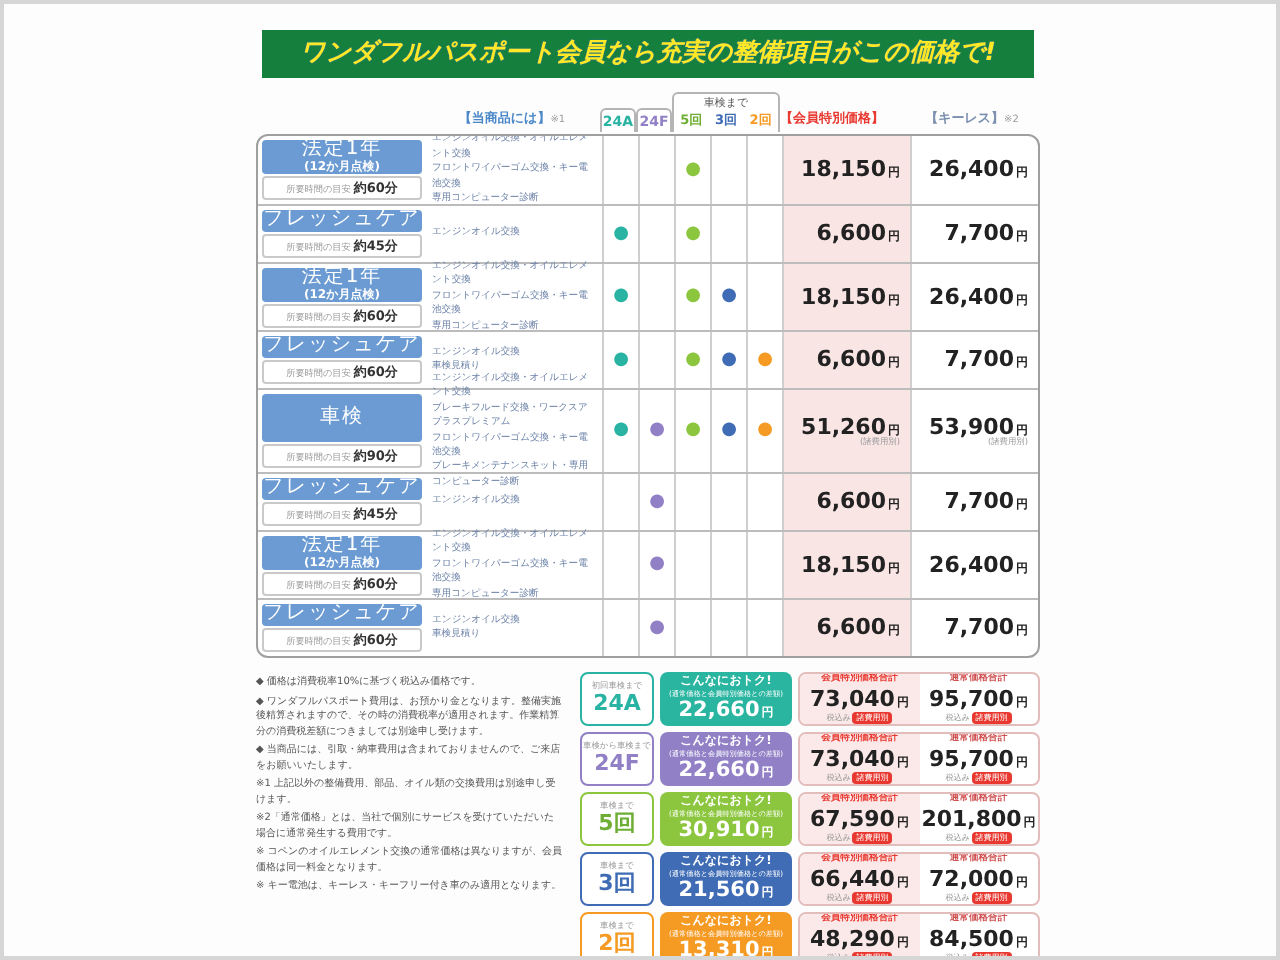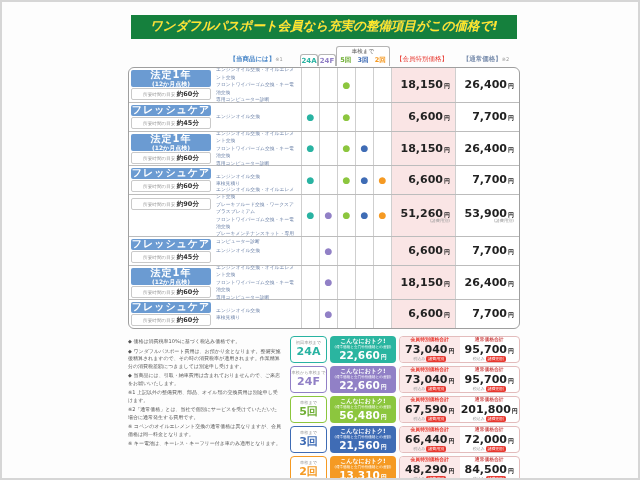--- a/index.html
+++ b/index.html
@@ -14,34 +14,34 @@
   
   .thead { display:flex; align-items:flex-end; height:21px; margin-bottom:1px; }
   .h-spacer { width:84px; }
   .h-items { width:88px; text-align:center; font-size:6.5px; font-weight:bold; color:#4a87c8; padding-bottom:2px; }
   .h-note { font-size:5px; color:#999; font-weight:normal; }
   .h-plan { width:18px; text-align:center; font-size:7px; font-weight:bold; background:#fff; border:1px solid #b5b5b5; border-bottom:none; border-radius:3px 3px 0 0; padding:2px 0 1px 0; }
   .h-group { width:54px; border:1px solid #b5b5b5; border-bottom:none; border-radius:3px 3px 0 0; background:#fff; }
   .h-group-title { font-size:5.5px; color:#555; text-align:center; padding-top:1px; }
   .h-group-cells { display:flex; }
   .h-group-cells span { flex:1; text-align:center; font-size:6.5px; font-weight:bold; padding:1px 0; }
-  .h-member { width:64px; text-align:center; font-size:6.5px; font-weight:normal; color:#e8382f; padding-bottom:2px; }
+  .h-member { width:64px; font-size:6.5px; font-weight:bold; color:#e8382f; padding-bottom:2px; }
   .h-regular { width:64px; text-align:center; font-size:6.5px; font-weight:bold; color:#7b8fae; padding-bottom:2px; }
 
   .c-teal-t { color:#29b3a2; } .c-purple-t { color:#9180c6; }
   .c-green-t { color:#6fae35; } .c-blue-t { color:#3f6cb5; } .c-orange-t { color:#f59a23; }
 
   
   .ptable { border:1px solid #9f9f9f; border-radius:6px; overflow:hidden; background:#fff; width:392px; }
   .trow { display:flex; border-top:1px solid #bcbcbc; }
   .trow:first-child { border-top:none; }
   .rh-s { height:29px; } .rh-m { height:34px; } .rh-l { height:42px; }
   .tlabel { width:84px; display:flex; flex-direction:column; padding:2px; }
   .tlabel-box { flex:1; background:#6b9bd2; border-radius:2px; color:#fff; display:flex; flex-direction:column; align-items:center; justify-content:center; line-height:1.05; }
-  .tlabel-name { font-size:10px; font-weight:bold; letter-spacing:1px; }
+  .tlabel-name { font-size:10px; font-weight:normal; letter-spacing:1px; }
   .tlabel-sub { font-size:6px; font-weight:bold; }
   .tlabel-time { margin-top:1px; background:#fff; border:1px solid #c9c9c9; border-radius:2px; font-size:4.6px; color:#999; text-align:center; padding:0 1px; line-height:1.6; white-space:nowrap; }
   .tlabel-time b { color:#333; font-size:6.5px; }
   .tdesc { width:88px; display:flex; flex-direction:column; justify-content:center; padding:2px 3px; font-size:4.8px; line-height:1.55; color:#6c82a8; }
   .tdot { width:18px; border-left:1px solid #cfcfcf; display:flex; align-items:center; justify-content:center; font-size:9px; line-height:1; }
   .dc0 { color:#29b3a2; } .dc1 { color:#9180c6; } .dc2 { color:#8cc63e; } .dc3 { color:#3f6cb5; } .dc4 { color:#f59a23; }
   .tprice { width:64px; border-left:1px solid #cfcfcf; display:flex; flex-direction:column; align-items:flex-end; justify-content:center; padding-right:5px; font-weight:bold; font-size:11px; color:#222; line-height:1.05; }
   .tprice.member { background:#fae5e5; }
   .yen { font-size:6px; font-weight:bold; margin-left:1px; }
   .pnote { font-size:4.2px; color:#999; font-weight:normal; }
@@ -89,21 +89,21 @@
     <div class="h-plan c-purple-t">24F</div>
     <div class="h-group">
       <div class="h-group-title">車検まで</div>
       <div class="h-group-cells">
         <span class="c-green-t">5回</span>
         <span class="c-blue-t">3回</span>
         <span class="c-orange-t">2回</span>
       </div>
     </div>
     <div class="h-member">【会員特別価格】</div>
-    <div class="h-regular"><span>【通常価格】</span><span class="h-note">※2</span></div>
+    <div class="h-regular"><span>【キーレス】</span><span class="h-note">※2</span></div>
   </div>
 
   <div class="ptable">
 
     <div class="trow rh-m">
       <div class="tlabel">
         <div class="tlabel-box">
               <span class="tlabel-name">法定1年</span>
               <span class="tlabel-sub">(12か月点検)</span>
             </div>
@@ -195,20 +195,23 @@
       <div class="tprice member">
             <span><span>6,600</span><span class="yen">円</span></span>
           </div>
       <div class="tprice regular">
             <span><span>7,700</span><span class="yen">円</span></span>
           </div>
     </div>
 
     <div class="trow rh-l">
       <div class="tlabel">
+        <div class="tlabel-box">
+              <span class="tlabel-name">車検</span>
+            </div>
         <div class="tlabel-time"><span>所要時間の目安</span> <b>約90分</b></div>
       </div>
       <div class="tdesc">
             <span>エンジンオイル交換・オイルエレメント交換</span>
             <span>ブレーキフルード交換・ワークスアプラスプレミアム</span>
             <span>フロントワイパーゴム交換・キー電池交換</span>
             <span>ブレーキメンテナンスキット・専用コンピューター診断</span>
           </div>
       <div class="tdot dc0">●</div>
       <div class="tdot dc1">●</div>
@@ -374,21 +377,21 @@
       </div>
 
       <div class="srow">
         <div class="splan c-green">
               <span class="splan-small">車検まで</span>
               <span class="splan-name">5回</span>
             </div>
         <div class="sbadge bg-green">
               <span class="sbadge-title">こんなにおトク!</span>
               <span class="sbadge-sub">(通常価格と会員特別価格との差額)</span>
-              <span class="sbadge-price"><span>56,480</span><span class="yen">円</span></span>
+              <span class="sbadge-price"><span>30,910</span><span class="yen">円</span></span>
             </div>
         <div class="stotals">
           <div class="stotal member">
                 <span class="stotal-header">会員特別価格合計</span>
                 <span class="stotal-price"><span>67,590</span><span class="yen">円</span></span>
                 <span class="stotal-foot">
                   <span>税込み</span>
                   <span class="pill">諸費用別</span>
                 </span>
               </div>

